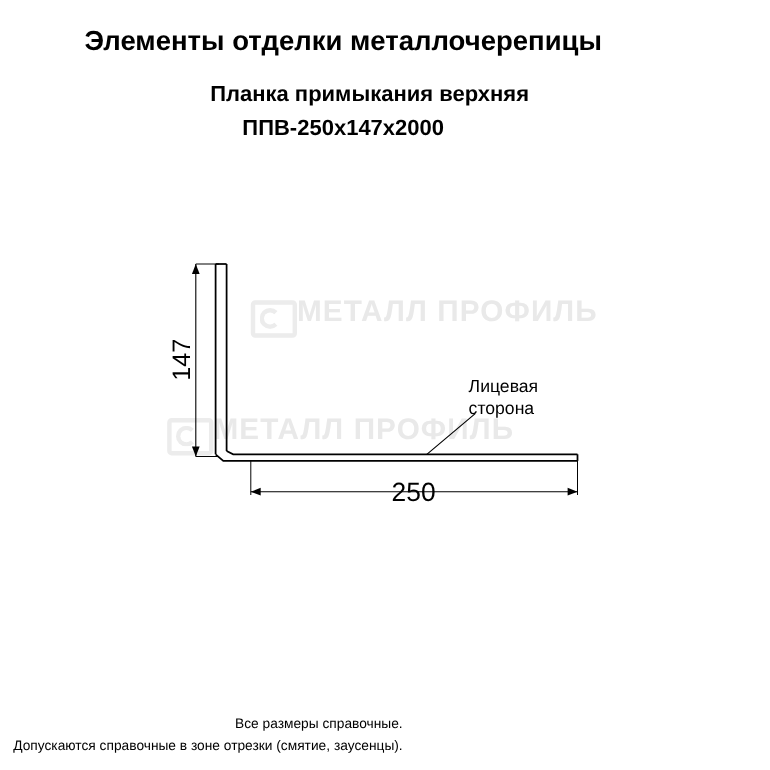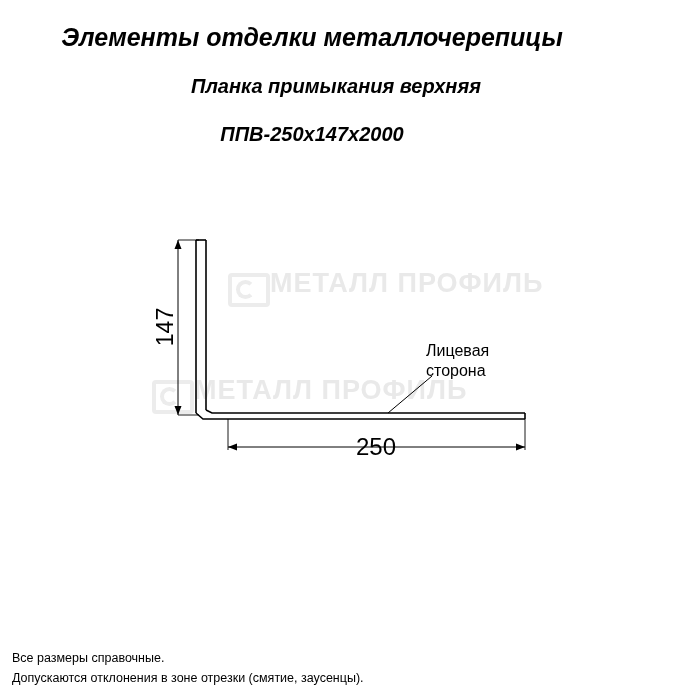--- a/index.html
+++ b/index.html
@@ -18,40 +18,39 @@
   .page {
     position: absolute;
     inset: 0;
   }
   .titles {
     position: absolute;
     top: 0;
     left: 0;
     width: 624px;
     text-align: center;
-    font-style: italic;
   }
   .title-main {
     font-size: 25px;
     font-weight: bold;
     letter-spacing: 0px;
     margin-top: 24px;
     line-height: 1.1;
   }
   .title-sub {
     font-size: 20px;
     font-weight: bold;
     margin-top: 23px;
     line-height: 1.1;
     padding-left: 48px;
   }
   .title-code {
     font-size: 20px;
     font-weight: bold;
-    margin-top: 26px;
+    margin-top: 9px;
     line-height: 1.1;
   }
   .drawing {
     position: absolute;
     top: 170px;
     left: 0;
     width: 700px;
     height: 330px;
   }
   .watermarks {
@@ -90,20 +89,21 @@
     border: 4px solid #ececec;
     border-right-color: transparent;
   }
   .footnotes {
     position: absolute;
     left: 12px;
     bottom: 12px;
     font-size: 12.5px;
     line-height: 1.55;
     color: #000;
+    text-align: right;
   }
   .footnote {
     white-space: nowrap;
   }
   svg text {
     font-family: "Liberation Sans", sans-serif;
     fill: #000;
   }
 </style>
 </head>
@@ -164,16 +164,16 @@
         <line x1="388" y1="243" x2="432" y2="206" stroke="#000" stroke-width="1"></line>
         <text x="426" y="186" font-size="16">Лицевая</text>
         <text x="426" y="206" font-size="16">сторона</text>
       </g>
 
     </svg>
   </div>
 
   <div class="footnotes">
     <div class="footnote">Все размеры справочные.</div>
-    <div class="footnote">Допускаются отклонения в зоне отрезки (смятие, заусенцы).</div>
+    <div class="footnote">Допускаются справочные в зоне отрезки (смятие, заусенцы).</div>
   </div>
 
 </div>
 
 </body></html>

